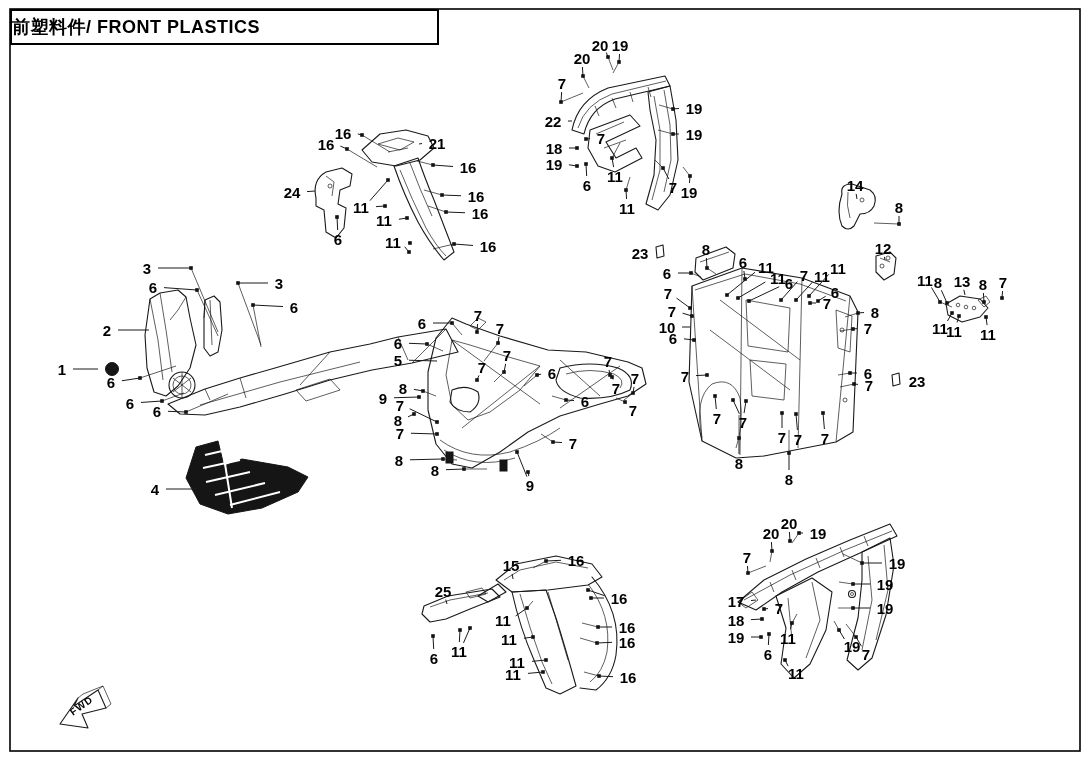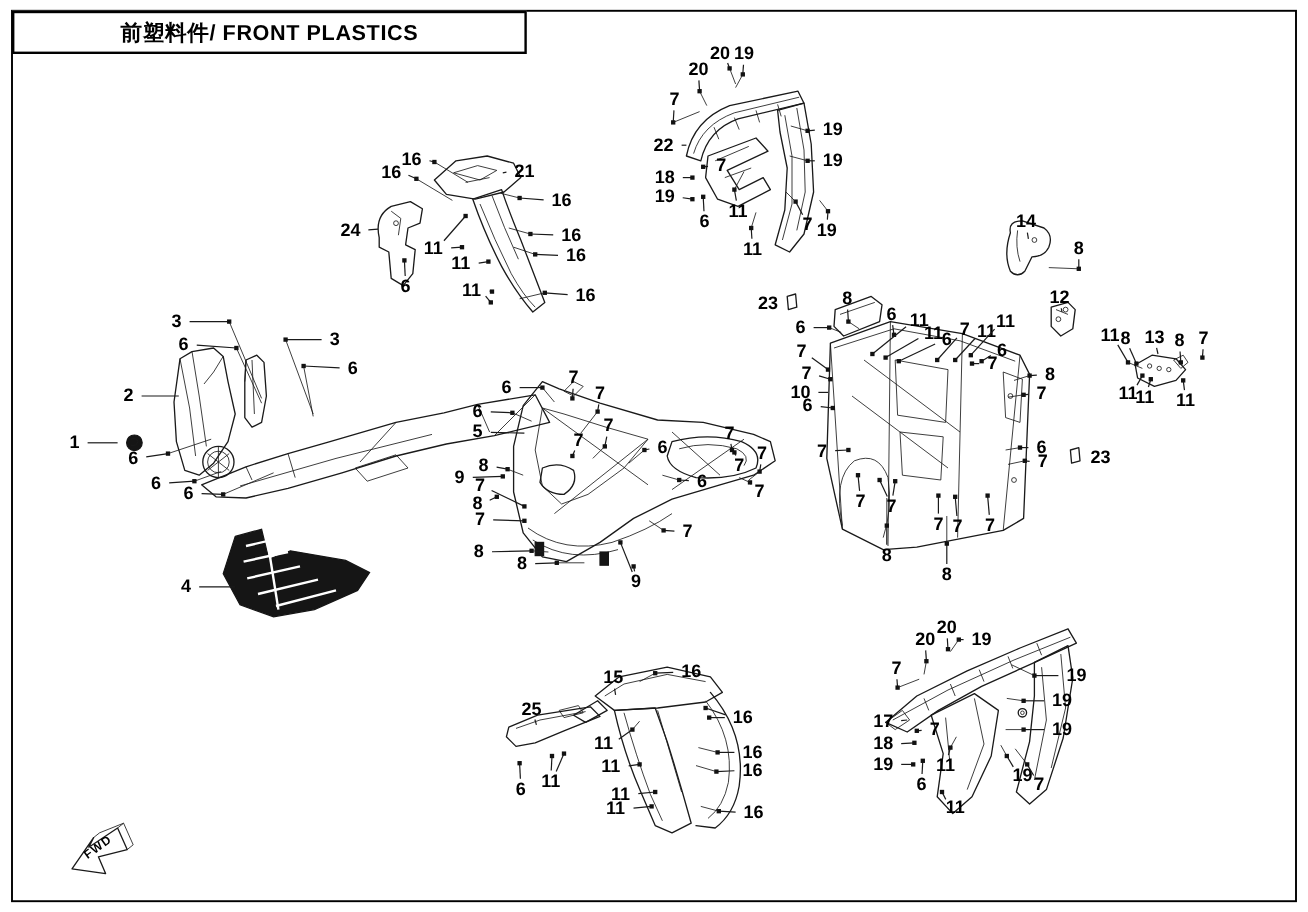--- a/index.html
+++ b/index.html
@@ -1,20 +1,20 @@
 <!DOCTYPE html>
 <html><head>
 <meta charset="utf-8">
 <style>
   html,body{margin:0;padding:0;background:#fff;}
   .page{position:relative;width:1090px;height:760px;background:#fff;overflow:hidden;
         font-family:"Liberation Sans","DejaVu Sans",sans-serif;}
   svg{position:absolute;left:0;top:0;}
   .title-box{position:absolute;left:10px;top:9px;width:425px;height:32px;
-             border:2px solid #000;background:#fff;display:flex;align-items:center;justify-content:center;}
+             border:2px solid #000;background:#fff;display:flex;align-items:center;}
   .title-box span{font-size:18px;font-weight:bold;color:#000;letter-spacing:0.5px;white-space:nowrap;}
   .part{stroke:#1a1a1a;stroke-width:1.1;fill:none;stroke-linejoin:round;stroke-linecap:round;}
   .part-thin{stroke:#1a1a1a;stroke-width:0.7;fill:none;}
   .part-fill{fill:#151515;stroke:#151515;stroke-width:1;}
   .slat{stroke:#fff;stroke-width:2;fill:none;}
   .callout-text{font-size:15px;font-weight:bold;fill:#000;}
   .leader{stroke:#1a1a1a;stroke-width:1;fill:none;}
   .leader-ext{stroke:#1a1a1a;stroke-width:0.7;fill:none;}
   .marker{fill:#111;}
   .fwd-text{font-size:10px;font-weight:bold;fill:#000;letter-spacing:1px;}

